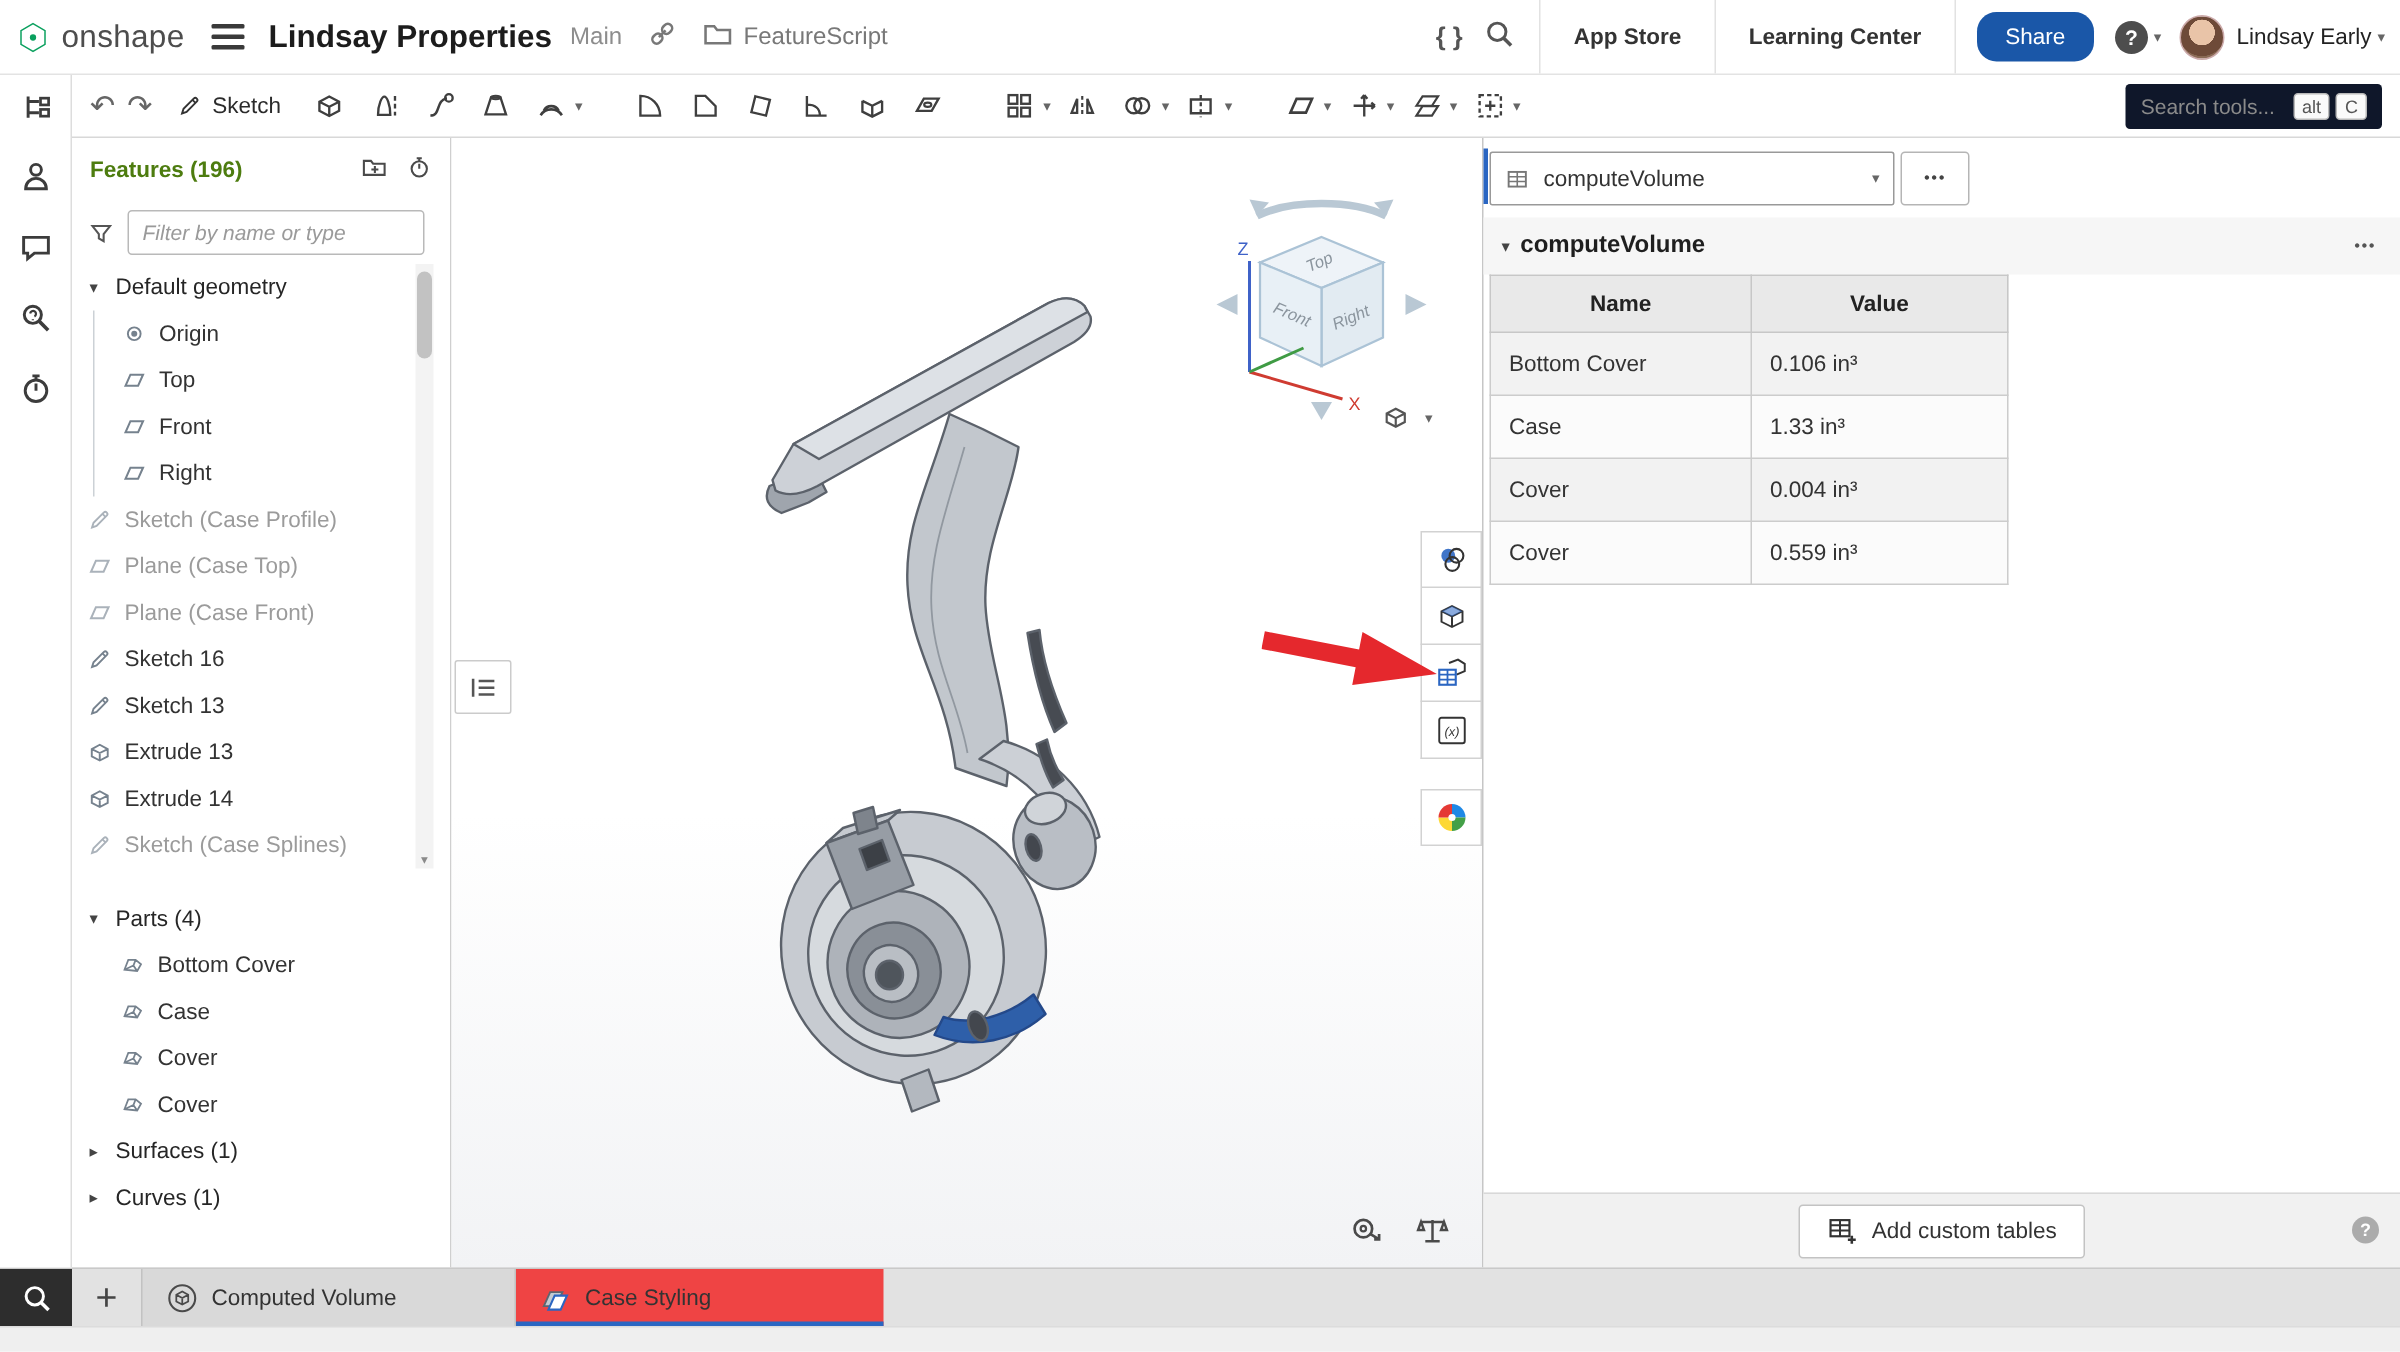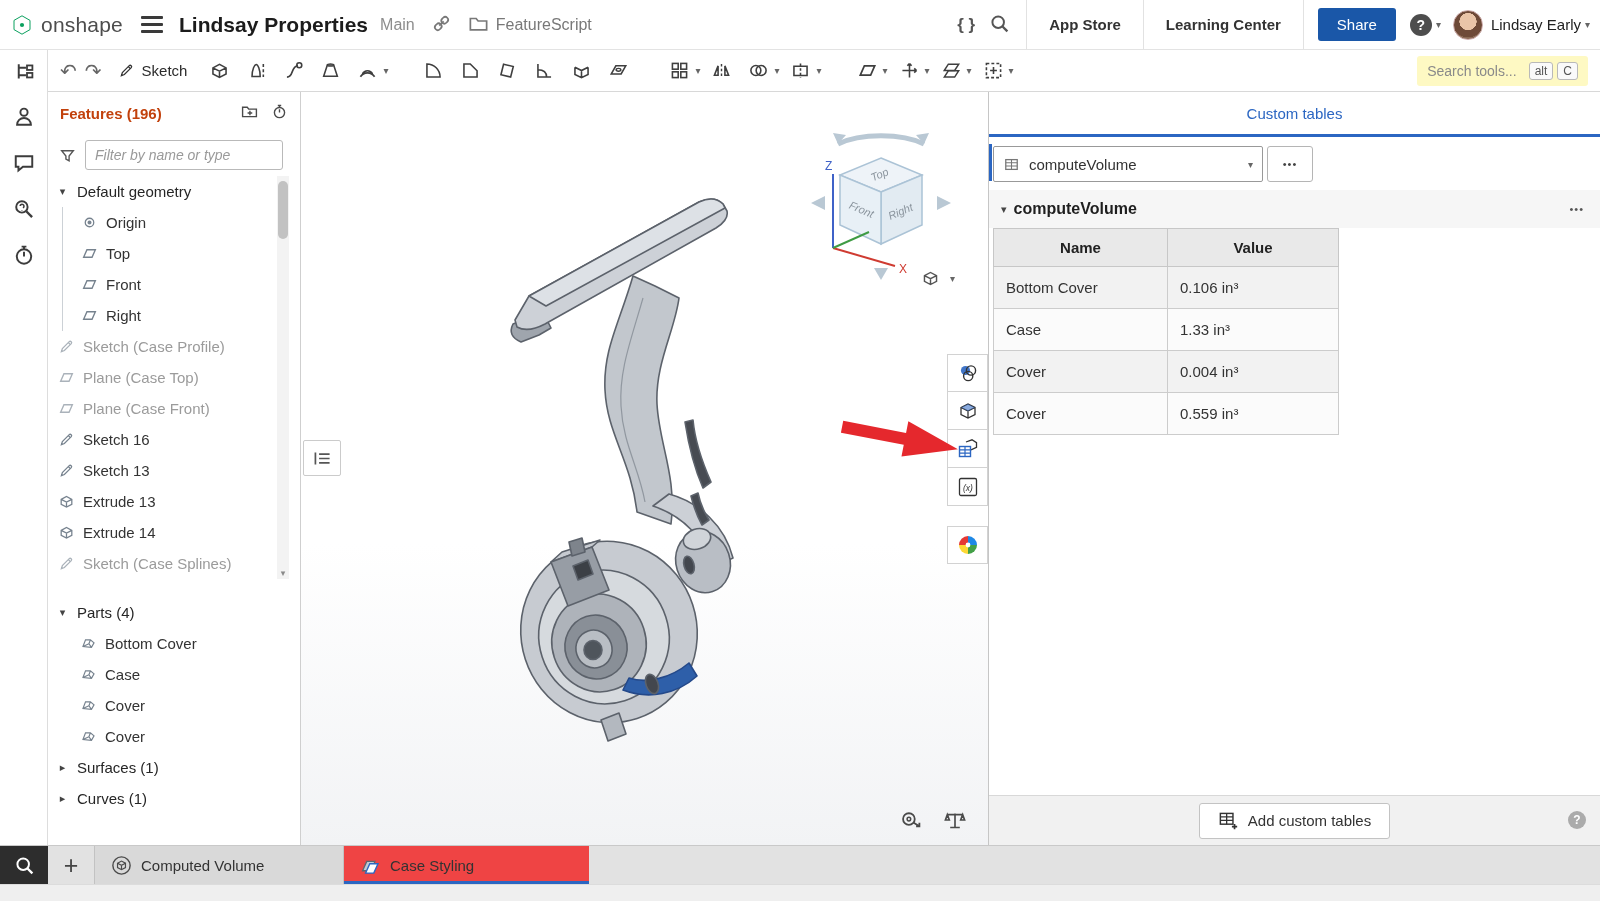--- a/index.html
+++ b/index.html
@@ -20,51 +20,51 @@
   .hamburger{margin-left:18px;width:22px;display:flex;flex-direction:column;gap:4px;cursor:pointer;}
   .hamburger span{height:3px;background:#3a3a3a;border-radius:1px;}
   .doc-title{margin-left:16px;font-size:21px;font-weight:bold;color:#1c1c1c;white-space:nowrap;}
   .ws{margin-left:12px;font-size:16px;color:#8d8d8d;}
   .top-ic{margin-left:16px;color:#787878;}
   .refdoc{margin-left:7px;font-size:16px;color:#787878;}
   .tb-spacer{flex:1;}
   .fsicon{font-size:17px;font-weight:bold;color:#555;margin-right:14px;cursor:pointer;}
   .vsep{width:1px;height:49px;background:#e2e2e2;}
   .flatbtn{background:none;border:none;font-size:15px;color:#333;padding:0 22px;height:49px;cursor:pointer;font-family:inherit;font-weight:bold;}
-  .sharebtn{background:var(--share);color:#fff;border:none;border-radius:3px;font-size:15px;padding:8px 19px;margin:0 14px;cursor:pointer;font-family:inherit;}
+  .sharebtn{background:var(--share);color:#fff;border:none;border-radius:13px;font-size:15px;padding:8px 19px;margin:0 14px;cursor:pointer;font-family:inherit;}
   .helpdot{width:22px;height:22px;border-radius:50%;background:#4d4d4d;color:#fff;display:flex;align-items:center;justify-content:center;font-size:14px;font-weight:bold;cursor:pointer;}
   .caret{color:#666;font-size:10px;margin-left:4px;}
   .avatar{width:30px;height:30px;border-radius:50%;margin-left:12px;background:radial-gradient(circle at 50% 38%, #e9c4a8 0 38%, #6e4a38 39% 70%, #8a6a55 71%);border:1px solid #caa;cursor:pointer;}
   .uname{margin-left:8px;font-size:15px;color:#222;cursor:pointer;white-space:nowrap;}
   .topbar .last{margin-right:10px;}
 
   
   .toolbar{position:absolute;left:48px;top:50px;width:1552px;height:42px;background:#fff;border-bottom:1px solid #d8d8d8;display:flex;align-items:center;z-index:5;}
   .undo{font-size:20px;color:#666;margin-left:12px;cursor:pointer;line-height:1;}
   .undo+.undo{margin-left:8px;}
   .sketchbtn{display:flex;align-items:center;gap:7px;background:none;border:none;font-size:15px;color:#2b2b2b;margin-left:16px;margin-right:14px;cursor:pointer;font-family:inherit;}
   .sketchbtn svg{color:#333;}
   .tool{width:37px;height:34px;display:flex;align-items:center;justify-content:center;color:#3f3f3f;cursor:pointer;border-radius:2px;}
   .tcaret{font-size:10px;color:#666;margin:0 3px 0 -3px;cursor:pointer;}
   .tgap{width:24px;}
-  .searchtools{position:absolute;right:12px;top:6px;height:30px;background:#fef9c3;border-radius:3px;display:flex;align-items:center;padding:0 10px;cursor:text;}
+  .searchtools{position:absolute;right:12px;top:6px;height:30px;background:#0f172a;border-radius:3px;display:flex;align-items:center;padding:0 10px;cursor:text;}
   .st-text{color:#8a8a8a;font-size:14px;margin-right:8px;}
   .kbd{border:1px solid #b9b9b9;background:#fafafa;border-radius:3px;padding:1px 5px;font-size:12px;color:#555;margin-left:4px;}
 
   
   .rail{position:absolute;left:0;top:50px;width:48px;height:795px;background:#fff;border-right:1px solid #ddd;display:flex;flex-direction:column;align-items:center;padding-top:9px;gap:19px;z-index:4;}
   .rail .ric{color:#3c3c3c;cursor:pointer;}
 
   
   .main{position:absolute;left:48px;top:92px;width:1552px;height:753px;}
 
   
   .features{position:absolute;left:0;top:0;width:253px;height:753px;background:#fff;border-right:1px solid #cfcfcf;overflow:hidden;}
   .fp-head{height:42px;display:flex;align-items:center;padding:0 12px;}
-  .fp-title{font-weight:bold;font-size:15px;color:#c2410c;}
+  .fp-title{font-weight:bold;font-size:15px;color:#4d7c0f;}
   .fp-hicons{margin-left:auto;display:flex;gap:13px;color:#4a4a4a;}
   .fp-hicons span{cursor:pointer;}
   .fp-filter{height:42px;display:flex;align-items:center;padding:0 11px;}
   .fp-filter .funnel{color:#555;margin-right:9px;}
   .fp-input{width:198px;height:30px;border:1px solid #b9b9b9;border-radius:3px;padding:0 9px;font-size:14px;font-style:italic;color:#444;outline:none;font-family:inherit;}
   .fp-input::placeholder{color:#9a9a9a;font-style:italic;}
   .fp-tree{position:relative;height:403px;}
   .fp-row{height:31px;display:flex;align-items:center;gap:8px;font-size:15px;color:#333;cursor:pointer;white-space:nowrap;}
   .fp-row .tw{width:13px;font-size:11px;color:#444;text-align:center;}
   .fp-row .ticon{color:var(--treeicon);display:flex;}
@@ -754,23 +754,20 @@
         <span><svg class="i24">
               <use href="#sy-ruler"></use>
             </svg></span>
         <span><svg class="i24">
               <use href="#sy-scale"></use>
             </svg></span>
       </div>
     </section>
 
     <aside class="rightpanel">
-      <div class="ct-tabbar">
-        <span class="ct-tab">Custom tables</span>
-      </div>
       <div class="ct-selrow">
         <span class="ct-accent"></span>
         <div class="ct-select">
           <span class="ct-badge">
               <svg class="i16">
                 <use href="#sy-grid"></use>
               </svg>
             </span>
           <span class="val">computeVolume</span>
           <span class="caret">▾</span>

